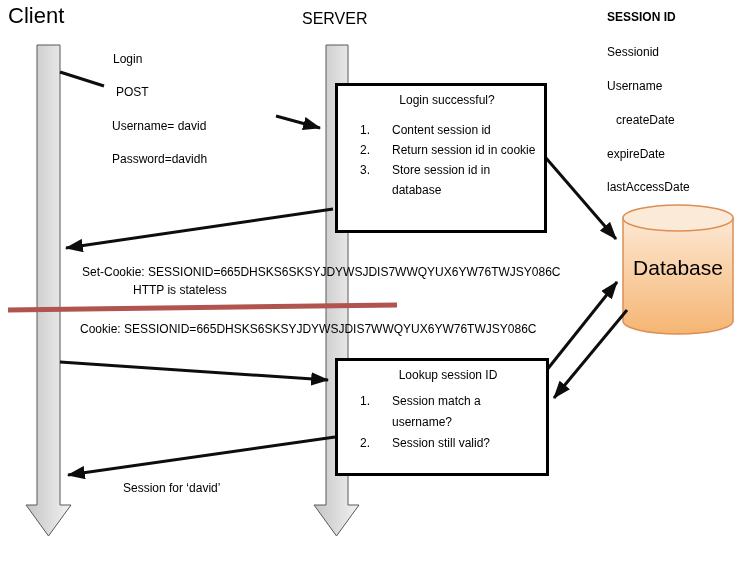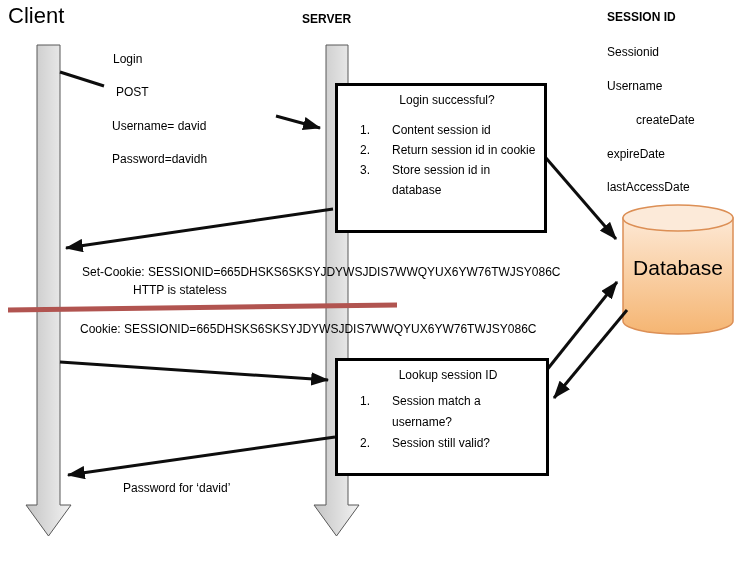--- a/index.html
+++ b/index.html
@@ -3,25 +3,25 @@
 <meta charset="utf-8">
 <style>
   html,body { margin:0; padding:0; background:#ffffff; }
   .stage {
     position:relative; width:745px; height:540px; background:#ffffff;
     font-family:"Liberation Sans", sans-serif; color:#000; overflow:hidden;
   }
   .layer { position:absolute; left:0; top:0; width:745px; height:562px; }
   .t { position:absolute; font-size:12px; line-height:14px; white-space:nowrap; color:#000; }
   .title-client { left:8px;  top:3px;  font-size:22px; line-height:26px; }
-  .title-server { left:302px; top:7px; font-size:12px; line-height:24px;font-weight:bold; }
+  .title-server { left:302px; top:7px; font-size:16px; line-height:24px; }
   .sess-title { left:607px; top:10px; font-weight:bold; }
   .sess-f0 { left:607px; top:45px; }
   .sess-f1 { left:607px; top:79px; }
-  .sess-f2 { left:636px; top:113px; }
+  .sess-f2 { left:616px; top:113px; }
   .sess-f3 { left:607px; top:147px; }
   .sess-f4 { left:607px; top:180px;text-align:center; }
   .lbl-login    { left:113px; top:52px; }
   .lbl-post     { left:116px; top:85px; }
   .lbl-username { left:112px; top:119px; }
   .lbl-password { left:112px; top:152px; }
   .msg-setcookie { left:82px;  top:265px; }
   .msg-stateless { left:133px; top:283px; }
   .msg-cookie    { left:80px;  top:322px; }
   .msg-content   { left:123px; top:481px; }
@@ -120,17 +120,17 @@
         <span class="num">1.</span>
         <span class="txt">Session match a username?</span>
       </div>
       <div class="ni">
         <span class="num">2.</span>
         <span class="txt">Session still valid?</span>
       </div>
     </div>
   </div>
 
-  <div class="t msg-content">Password for ‘david’</div>
+  <div class="t msg-content">Session for ‘david’</div>
 
   <div class="t db-label">Database</div>
 
 </div>
 
 </body></html>

